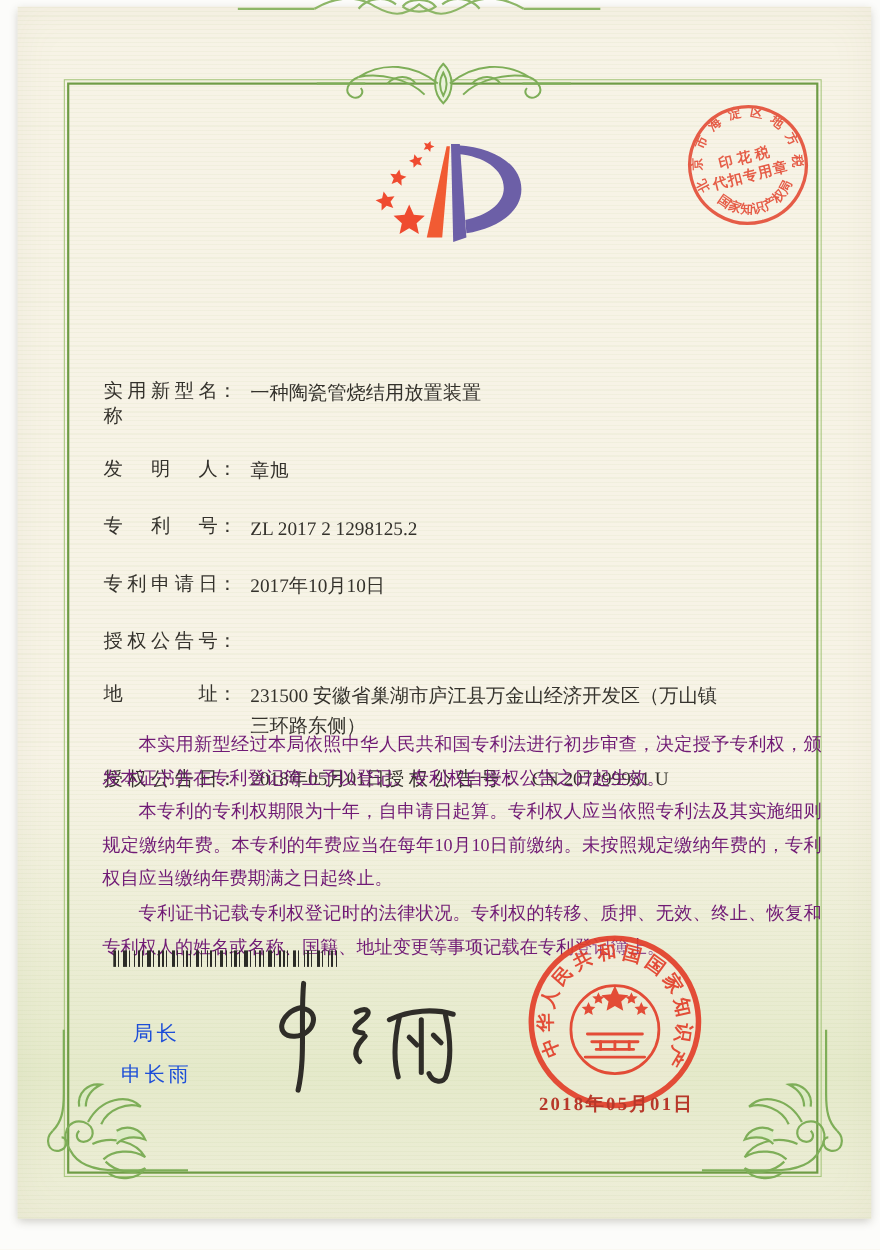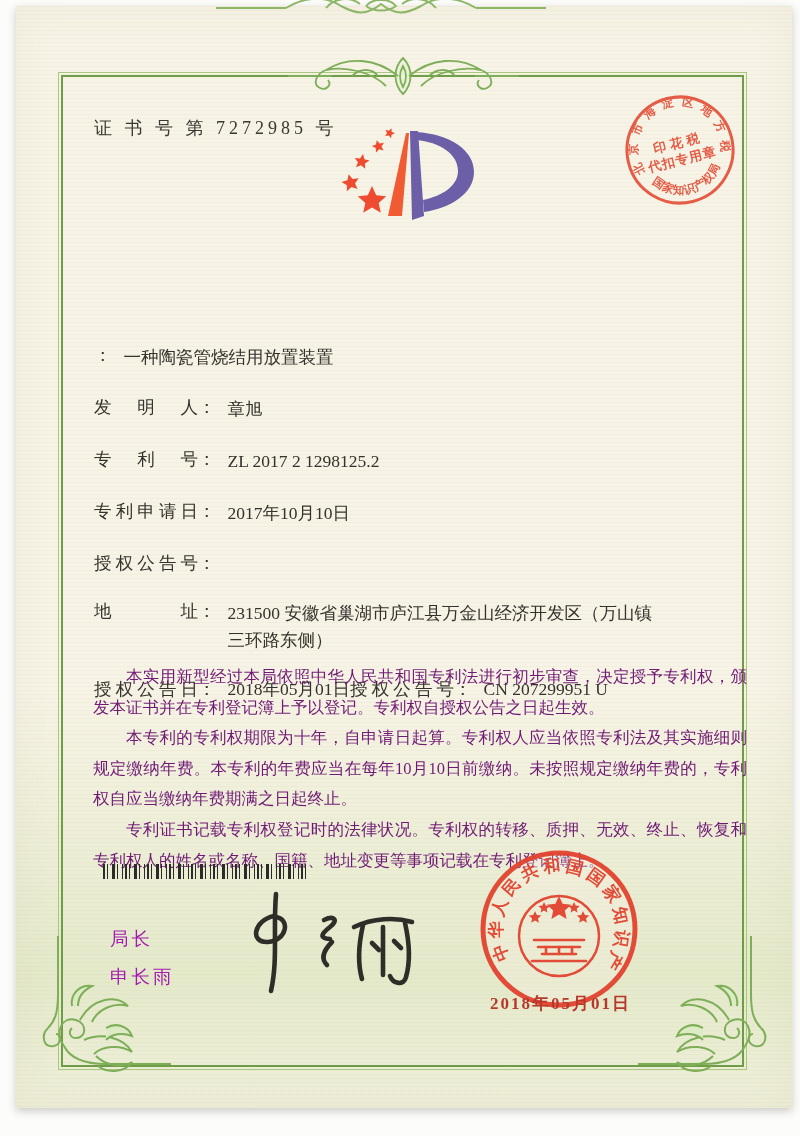--- a/index.html
+++ b/index.html
@@ -51,21 +51,21 @@
     font-size:16.5px;line-height:30.6px;color:#701a75;text-align:justify;
   }
   .paras p{margin:0;text-indent:2em;}
   .barcode{
     position:absolute;left:87px;top:858px;width:205px;height:15px;
     background:repeating-linear-gradient(90deg,
       #2b2b27 0 2px,transparent 2px 4px,#2b2b27 4px 5px,transparent 5px 9px,
       #2b2b27 9px 12px,transparent 12px 14px,#2b2b27 14px 15px,transparent 15px 19px,
       #2b2b27 19px 20px,transparent 20px 22px);
   }
-  .signer{position:absolute;left:94px;top:920px;font-size:18.5px;color:#a21caf;letter-spacing:3px;}
+  .signer{position:absolute;left:94px;top:920px;font-size:18.5px;color:#1d4ed8;letter-spacing:3px;text-align:center;}
   .signer div{margin-bottom:13px;}
   .signature{position:absolute;left:218px;top:880px;width:195px;height:112px;}
   .seal{position:absolute;left:462px;top:842px;width:162px;height:162px;}
   .seal-date{
     position:absolute;left:474px;top:986px;width:160px;font-size:17px;font-weight:bold;
     color:#b7382a;letter-spacing:2px;
   }
   .footer{
     position:absolute;left:0;top:1034px;width:776px;text-align:center;
     font-size:15px;color:#3a3832;letter-spacing:2px;
@@ -121,21 +121,20 @@
       <path d="M28,110 C18,96 26,80 40,84 C52,88 50,102 40,102 C34,102 32,96 36,92"></path>
       <path d="M12,92 c-8,8 -4,20 6,18 c8,-2 8,-12 2,-12"></path>
       <path d="M44,84 C56,62 80,58 92,70 C80,66 62,72 56,86"></path>
       <path d="M48,104 C66,96 88,102 96,116 C84,108 66,110 58,118"></path>
       <path d="M60,120 c10,10 26,12 36,6 c-6,10 -24,12 -34,4"></path>
       <path d="M36,70 c-2,-12 8,-22 20,-20 c-8,4 -14,10 -14,20" fill="#dcebc4"></path>
       <path d="M70,92 c10,-6 22,-2 26,8 c-10,-4 -20,-2 -26,4" fill="#dcebc4"></path>
     </g>
   </svg>
 
-  <div class="cert-number">证 书 号 第 7272985 号</div>
 
   <svg class="tax-stamp" viewBox="0 0 120 120">
     <circle cx="60" cy="60" r="53" fill="none" stroke="#e4503a" stroke-width="3"></circle>
     <path id="taxTop" d="M21,73 A42,42 0 1 1 99,73" fill="none"></path>
     <path id="taxBot" d="M25,85 A42,42 0 0 0 95,85" fill="none"></path>
     <text font-size="11.5" fill="#e4503a" font-weight="bold">
       <textPath href="#taxTop" startOffset="0" textLength="200" lengthAdjust="spacing">北京市海淀区地方税务局</textPath>
     </text>
     <text font-size="11.5" fill="#e4503a" font-weight="bold">
       <textPath href="#taxBot" startOffset="0" textLength="82" lengthAdjust="spacing">国家知识产权局</textPath>
@@ -158,20 +157,21 @@
       <path d="M22,50 l2.6,5.6 6.2,.6 -4.6,4.2 1.3,6 -5.5,-3.2 -5.4,3.2 1.3,-6 -4.7,-4.2 6.2,-.6 Z" transform="rotate(-12 22 56)"></path>
       <path d="M34,30 l2.2,4.8 5.3,.5 -4,3.6 1.1,5.2 -4.6,-2.7 -4.7,2.7 1.1,-5.2 -3.9,-3.6 5.3,-.5 Z" transform="rotate(10 34 36)"></path>
       <path d="M50,16 l1.9,4 4.4,.4 -3.3,3 .9,4.4 -3.9,-2.3 -3.9,2.3 .9,-4.4 -3.2,-3 4.4,-.4 Z" transform="rotate(-15 50 21)"></path>
       <path d="M62,4 l1.5,3.2 3.6,.3 -2.7,2.5 .8,3.5 -3.2,-1.8 -3.1,1.8 .7,-3.5 -2.6,-2.5 3.5,-.3 Z" transform="rotate(20 62 8)"></path>
     </g>
   </svg>
 
 
   <div class="fields">
     <div class="frow">
+      <span class="flabel">实用新型名称</span>
         <span class="fcolon">：</span>
       <span class="fvalue">一种陶瓷管烧结用放置装置</span>
     </div>
     <div class="frow">
       <span class="flabel">发明人</span>
         <span class="fcolon">：</span>
       <span class="fvalue">章旭</span>
     </div>
     <div class="frow">
       <span class="flabel">专利号</span>

